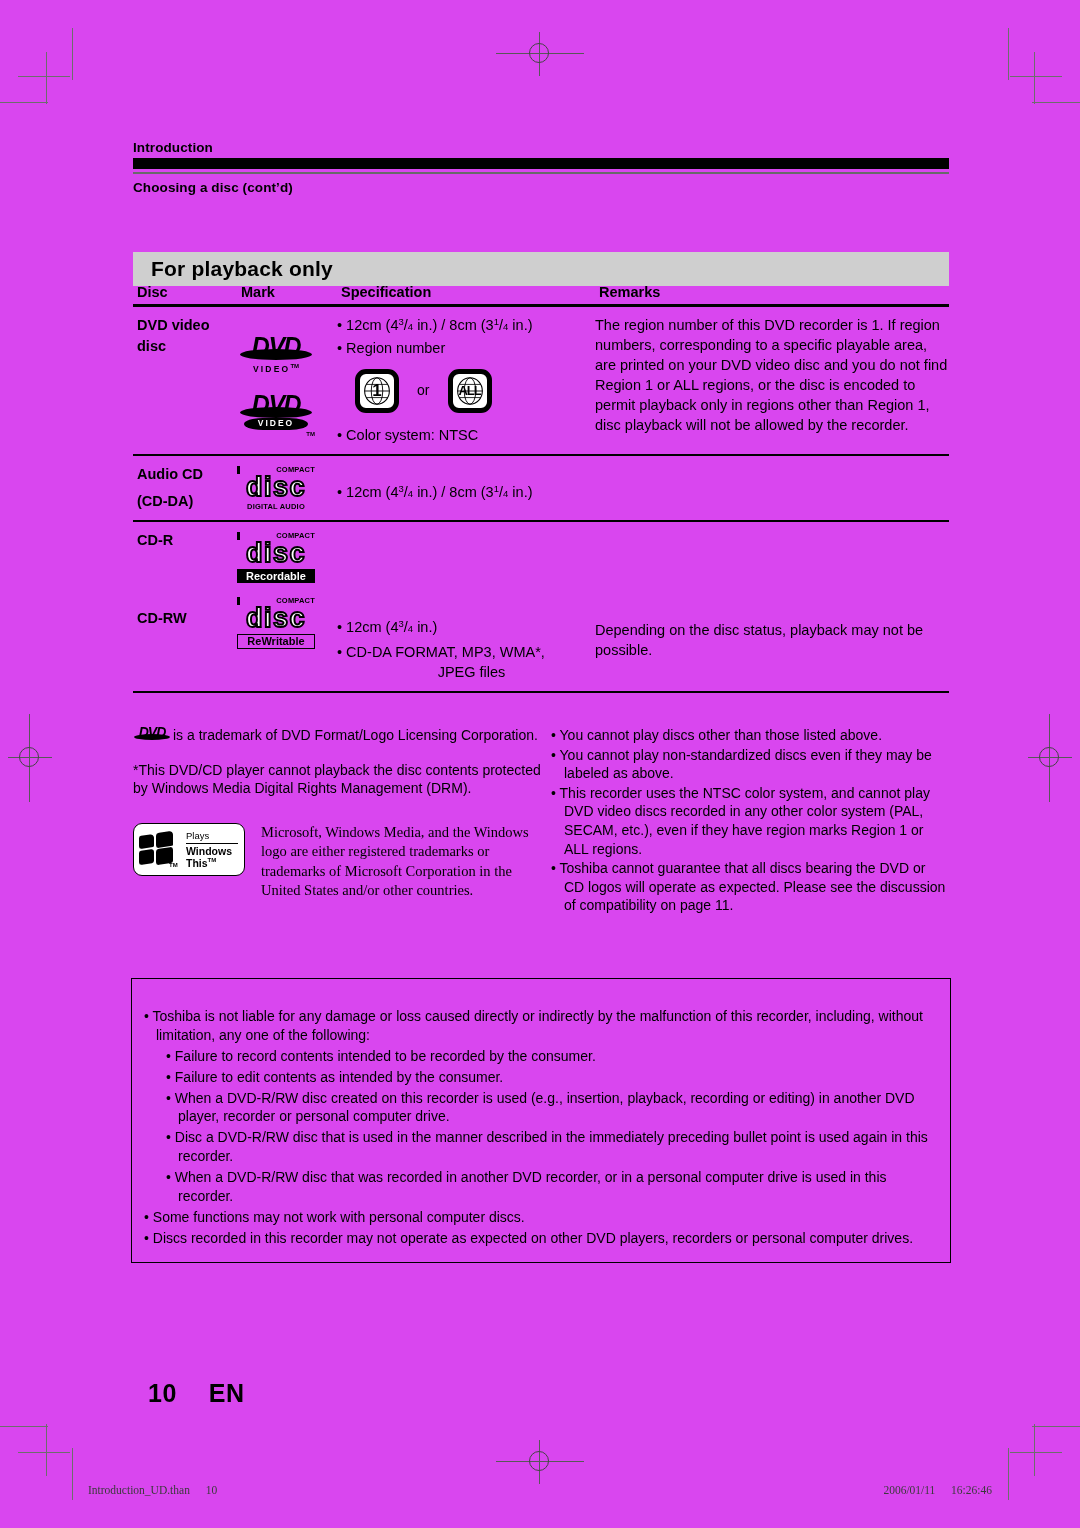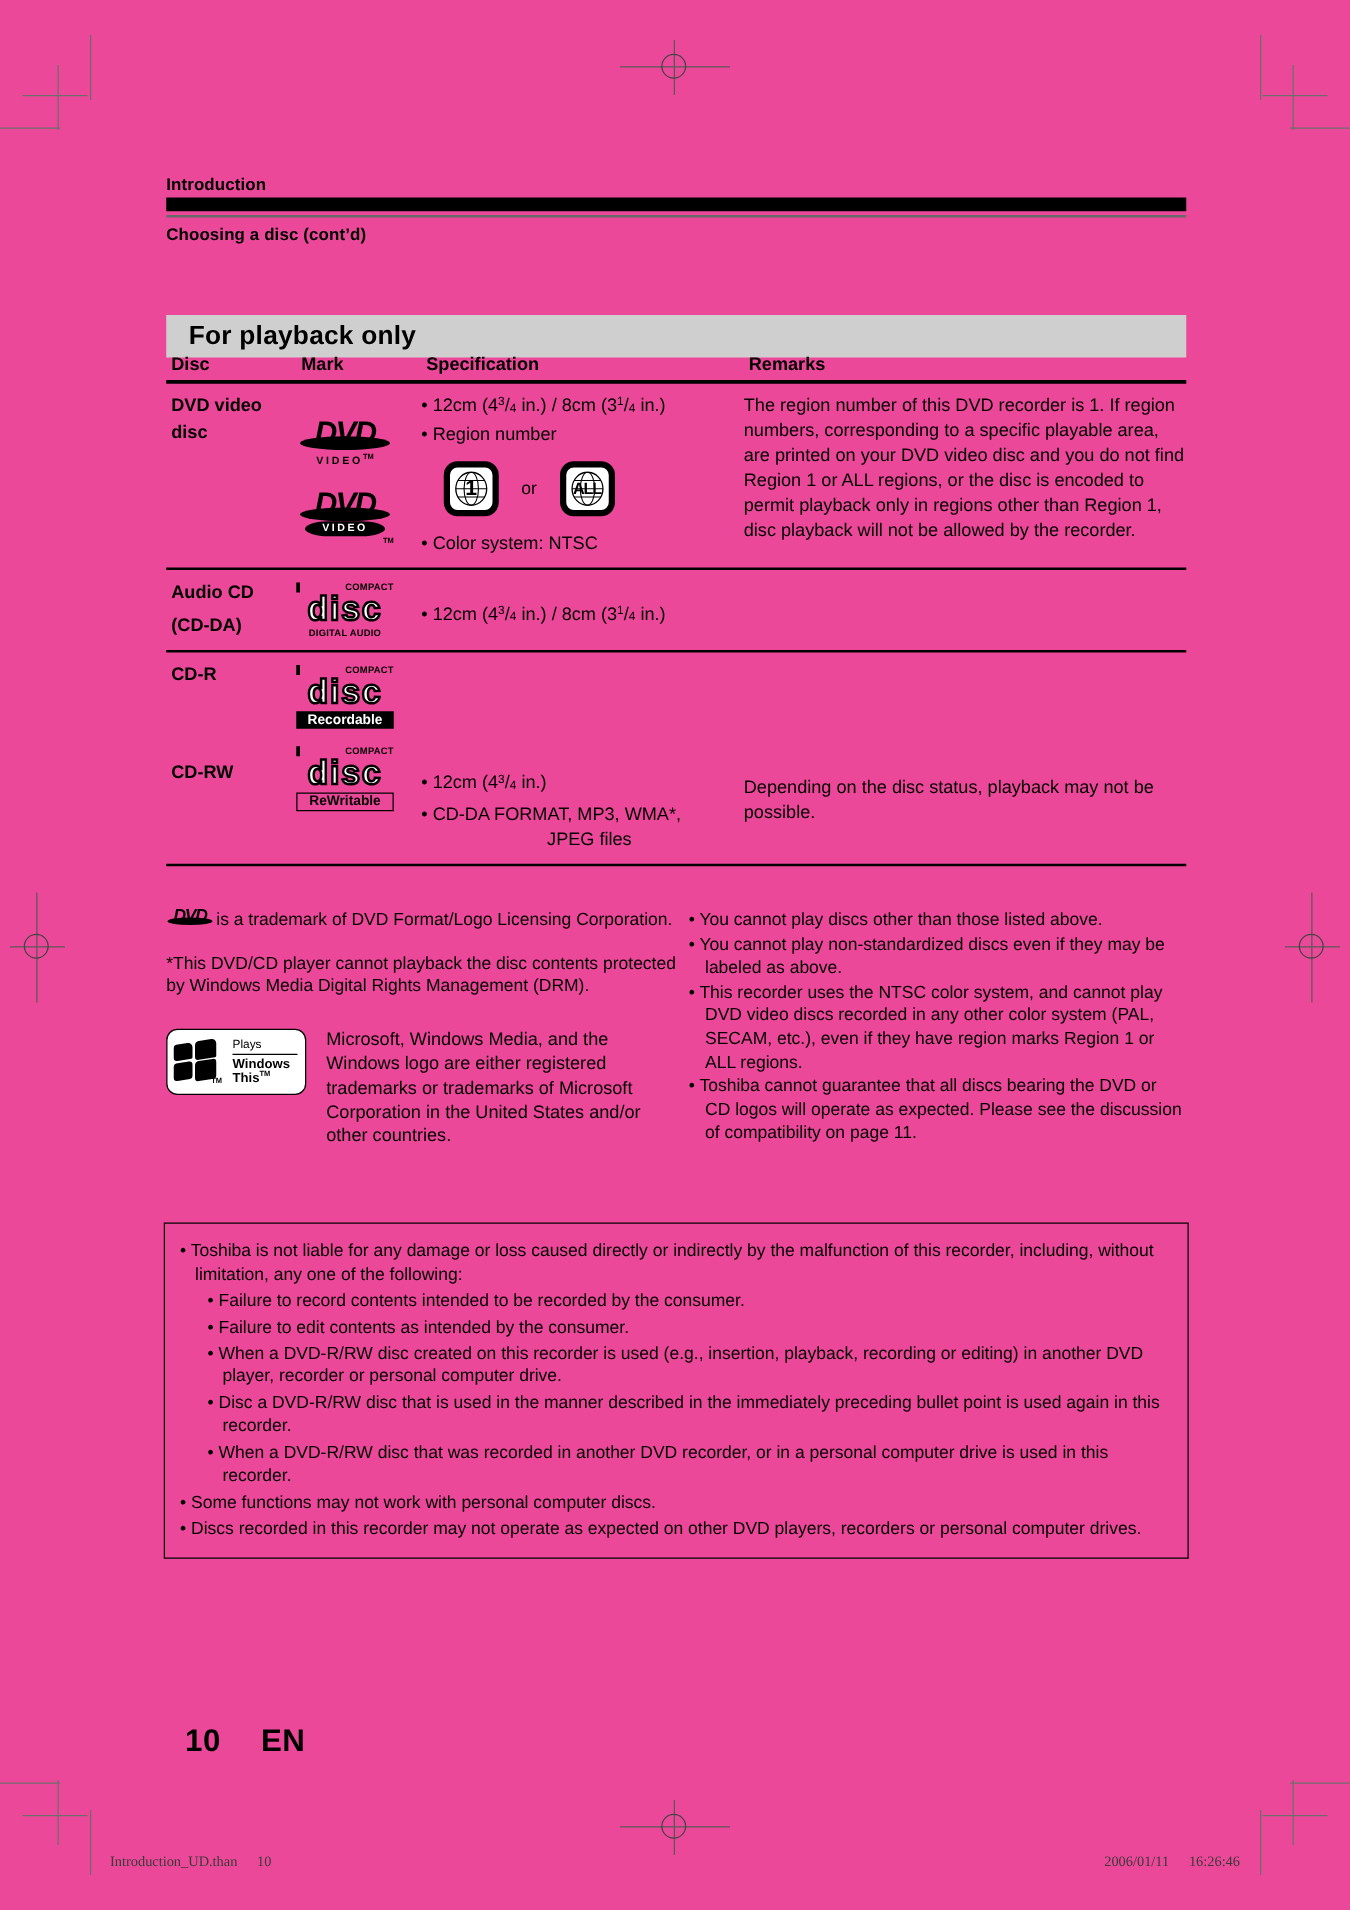--- a/index.html
+++ b/index.html
@@ -4,21 +4,21 @@
 <style>
   html, body {
     margin: 0;
     padding: 0;
     background: #ffffff;
   }
   .page {
     position: relative;
     width: 1080px;
     height: 1528px;
-    background: #ec4899;
+    background: #d946ef;
     font-family: "Liberation Sans", sans-serif;
     color: #000000;
     overflow: hidden;
   }
 
   
   .cmark { position: absolute; background: #6d6d6d; }
   .cmark.h { height: 1px; }
   .cmark.v { width: 1px; }
 
@@ -181,31 +181,31 @@
   .wm-flag .q1 { left: 0;  top: 3px;  width: 15px; height: 13px; border-radius: 2px 4px 1px 3px; transform: skewY(-9deg); }
   .wm-flag .q2 { left: 17px; top: 0;  width: 17px; height: 15px; border-radius: 3px 4px 1px 3px; transform: skewY(-9deg); }
   .wm-flag .q3 { left: 0;  top: 18px; width: 15px; height: 14px; border-radius: 2px 3px 2px 3px; transform: skewY(-9deg); }
   .wm-flag .q4 { left: 17px; top: 16px; width: 17px; height: 16px; border-radius: 3px 3px 2px 3px; transform: skewY(-9deg); }
   .wm-flag .tmx { position: absolute; left: 30px; bottom: -2px; font-size: 6px; font-weight: bold; }
   .wm-txt { padding-left: 7px; line-height: 1.05; }
   .wm-txt .l1 { font-size: 9.5px; }
   .wm-txt .div { height: 1px; background: #000; margin: 2px 0 2px 0; width: 52px; }
   .wm-txt .l2 { font-size: 10.5px; font-weight: bold; }
   .wm-txt .l3 { font-size: 10.5px; font-weight: bold; }
-  .wm-desc { padding-left: 16px; font-size: 14.5px; line-height: 1.33; }
+  .wm-desc { padding-left: 16px; font-size: 14.5px; line-height: 1.33; font-family: Liberation Serif, serif; }
 
   .rbul { font-size: 14px; line-height: 1.33; padding-left: 13px; text-indent: -13px; margin-bottom: 1px; }
   .rbul::before { content: "• "; }
 
   
   .box {
     position: absolute; left: 131px; top: 978px; width: 820px;
     border: 1.6px solid #000; box-sizing: border-box; padding: 12px 14px 14px 12px;
   }
-  .bx1 { font-size: 14px; line-height: 1.35; padding-left: 12px; text-indent: -12px; }
+  .bx1 { font-size: 14px; line-height: 1.35; padding-left: 12px; text-indent: -12px; margin-top: 16px; }
   .bx1::before { content: "• "; }
   .bx2 { font-size: 14px; line-height: 1.35; padding-left: 34px; text-indent: -12px; margin-top: 2px; }
   .bx2::before { content: "• "; }
 
   
   .pageno {
     position: absolute; left: 148px; top: 1379px;
     font-size: 25px; font-weight: bold; letter-spacing: .5px;
   }
   .pageno .sp { display: inline-block; width: 17px; }

